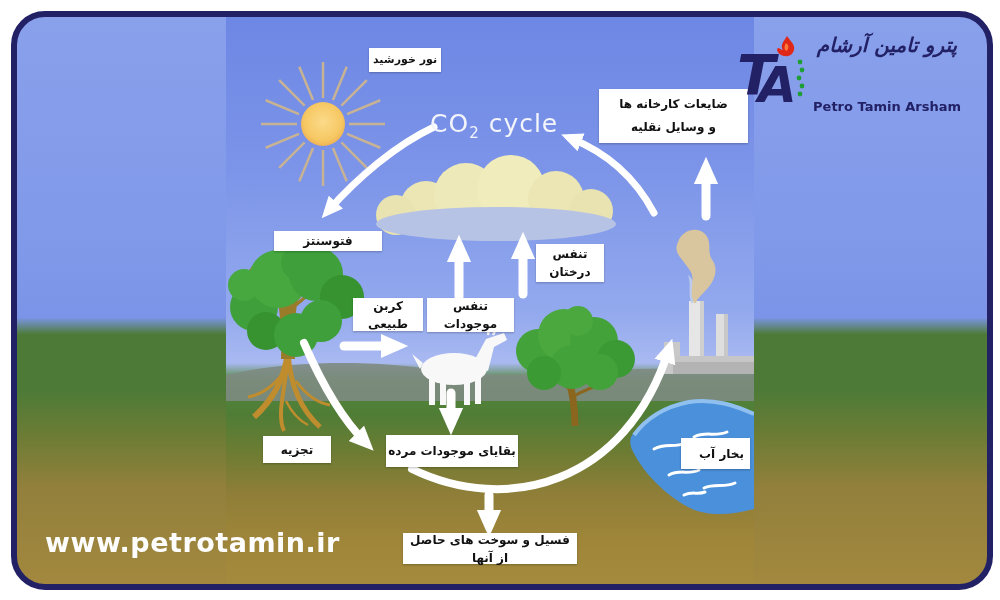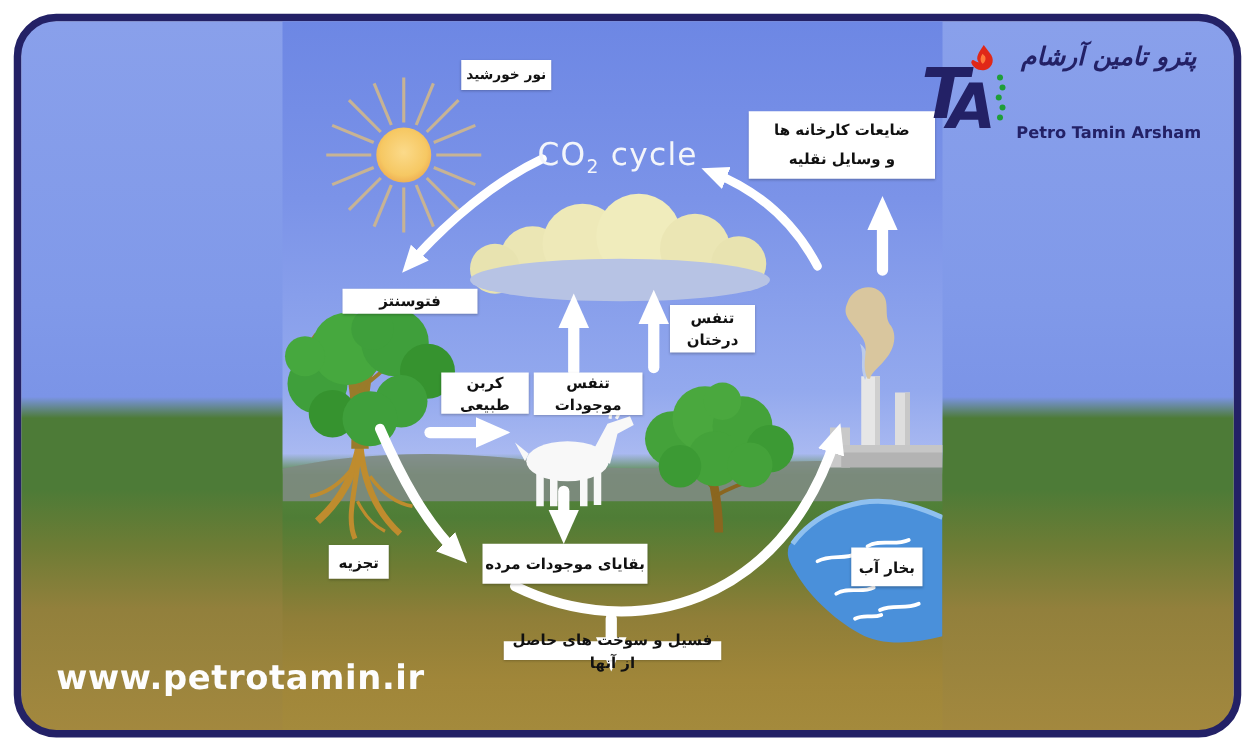--- a/index.html
+++ b/index.html
@@ -210,33 +210,33 @@
         </div>
 
       <div class="lbox" style="left:127px; top:281px; width:70px; height:33px;">
           <span>کربن طبیعی</span>
         </div>
 
       <div class="lbox" style="left:201px; top:281px; width:87px; height:34px;">
           <span>تنفس موجودات</span>
         </div>
 
-      <div class="lbox" style="left:37px; top:419px; width:48px; height:27px;">
+      <div class="lbox" style="left:37px; top:419px; width:68px; height:27px;">
           <span>تجزیه</span>
         </div>
 
       <div class="lbox" style="left:160px; top:418px; width:132px; height:32px;">
           <span>بقایای موجودات مرده</span>
         </div>
 
-      <div class="lbox" style="left:455px; top:421px; width:57px; height:31px;">
+      <div class="lbox" style="left:455px; top:421px; width:57px; height:31px;padding-left:12px;">
           <span>بخار آب</span>
         </div>
 
-      <div class="lbox" style="left:177px; top:496px; width:174px; height:15px;">
+      <div class="lbox" style="left:177px; top:516px; width:174px; height:31px;">
           <span>فسیل و سوخت های حاصل از آنها</span>
         </div>
     </div>
 
     <div class="logo">
       <svg width="70" height="80" viewBox="0 0 70 80">
         <path d="M50,2 C46,8 43,12 46,16 C42,15 41,12 40,16 C41,20 46,23 51,22 C56,21 59,15 56,10 C54,7 52,5 50,2 Z" fill="#e02818"></path>
         <path d="M49,9 C47,12 47,15 49,17 C51,16 52,13 51,11 Z" fill="#ff7a3a"></path>
         <text x="0" y="60" font-size="56" font-weight="bold" font-style="italic" fill="#232166" font-family="DejaVu Sans, sans-serif">T</text>
         <text x="21" y="68" font-size="50" font-weight="bold" font-style="italic" fill="#232166" font-family="DejaVu Sans, sans-serif">A</text>

